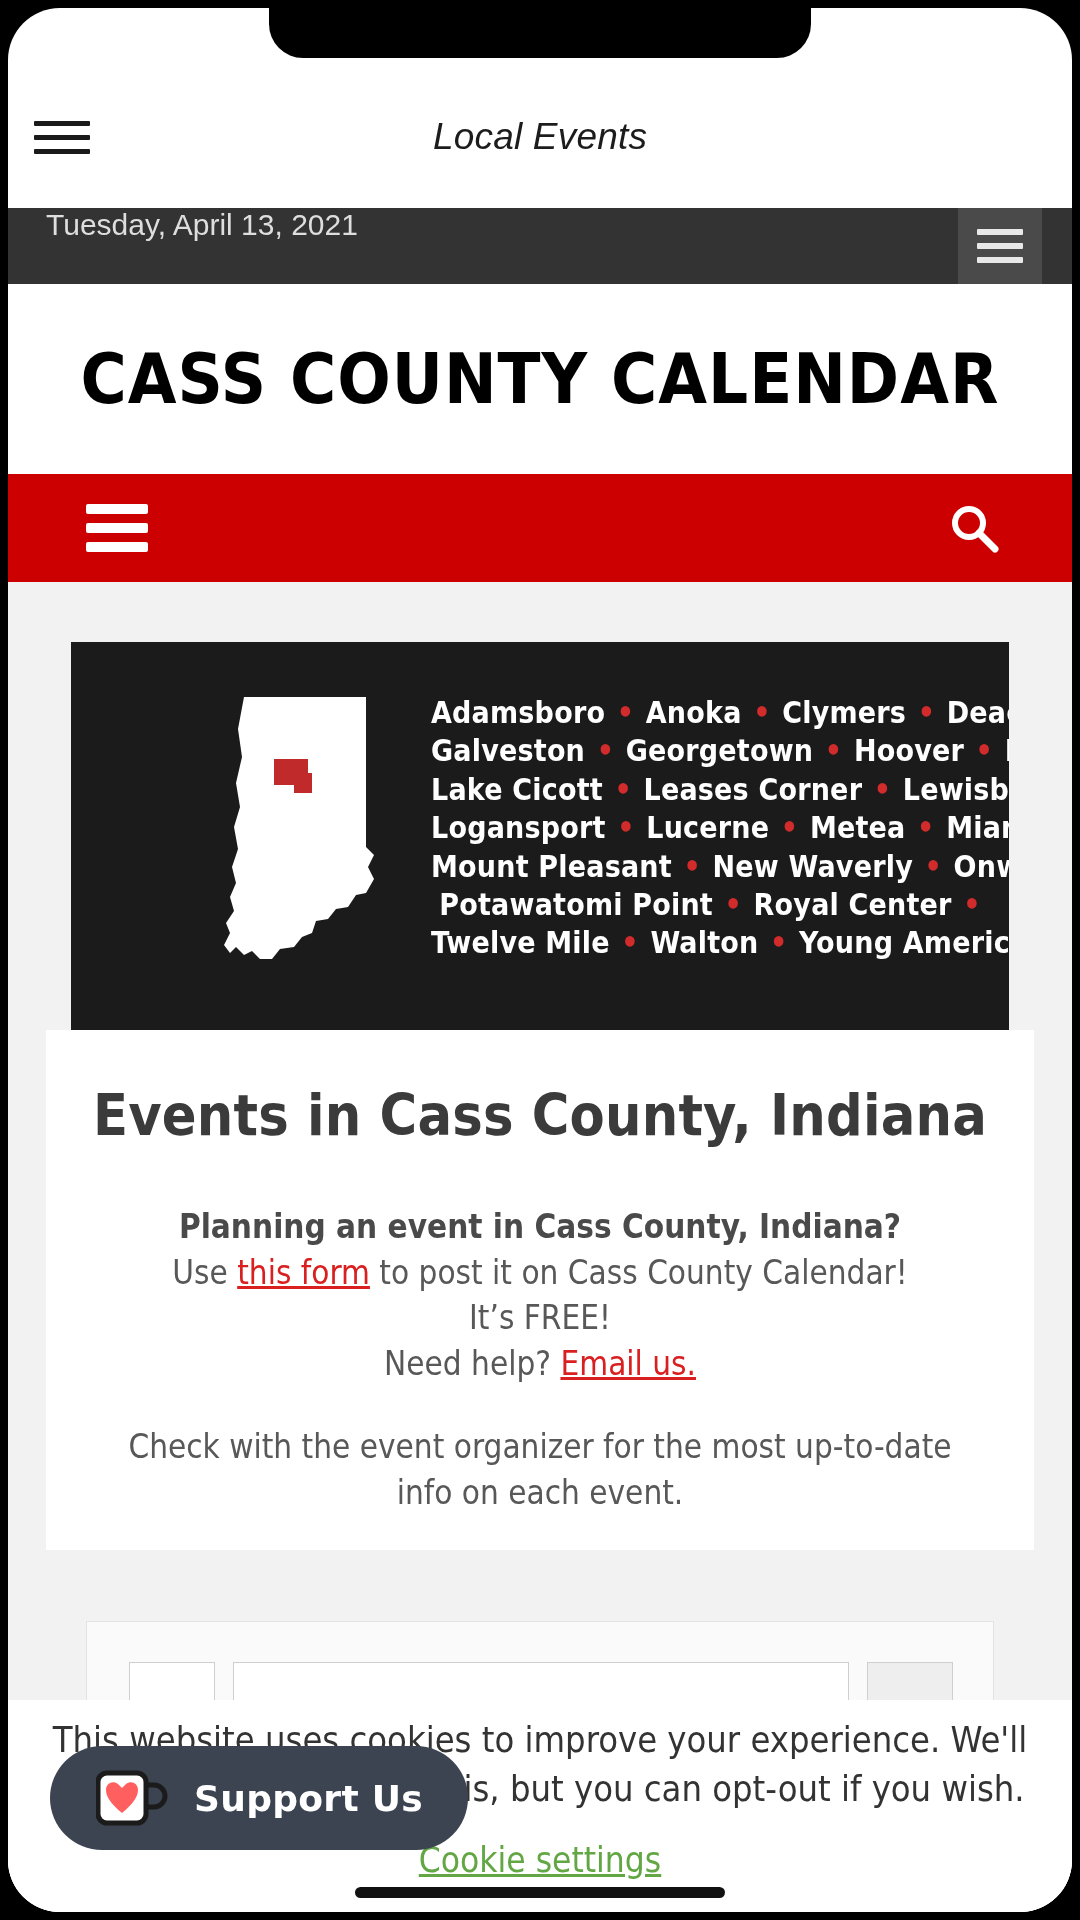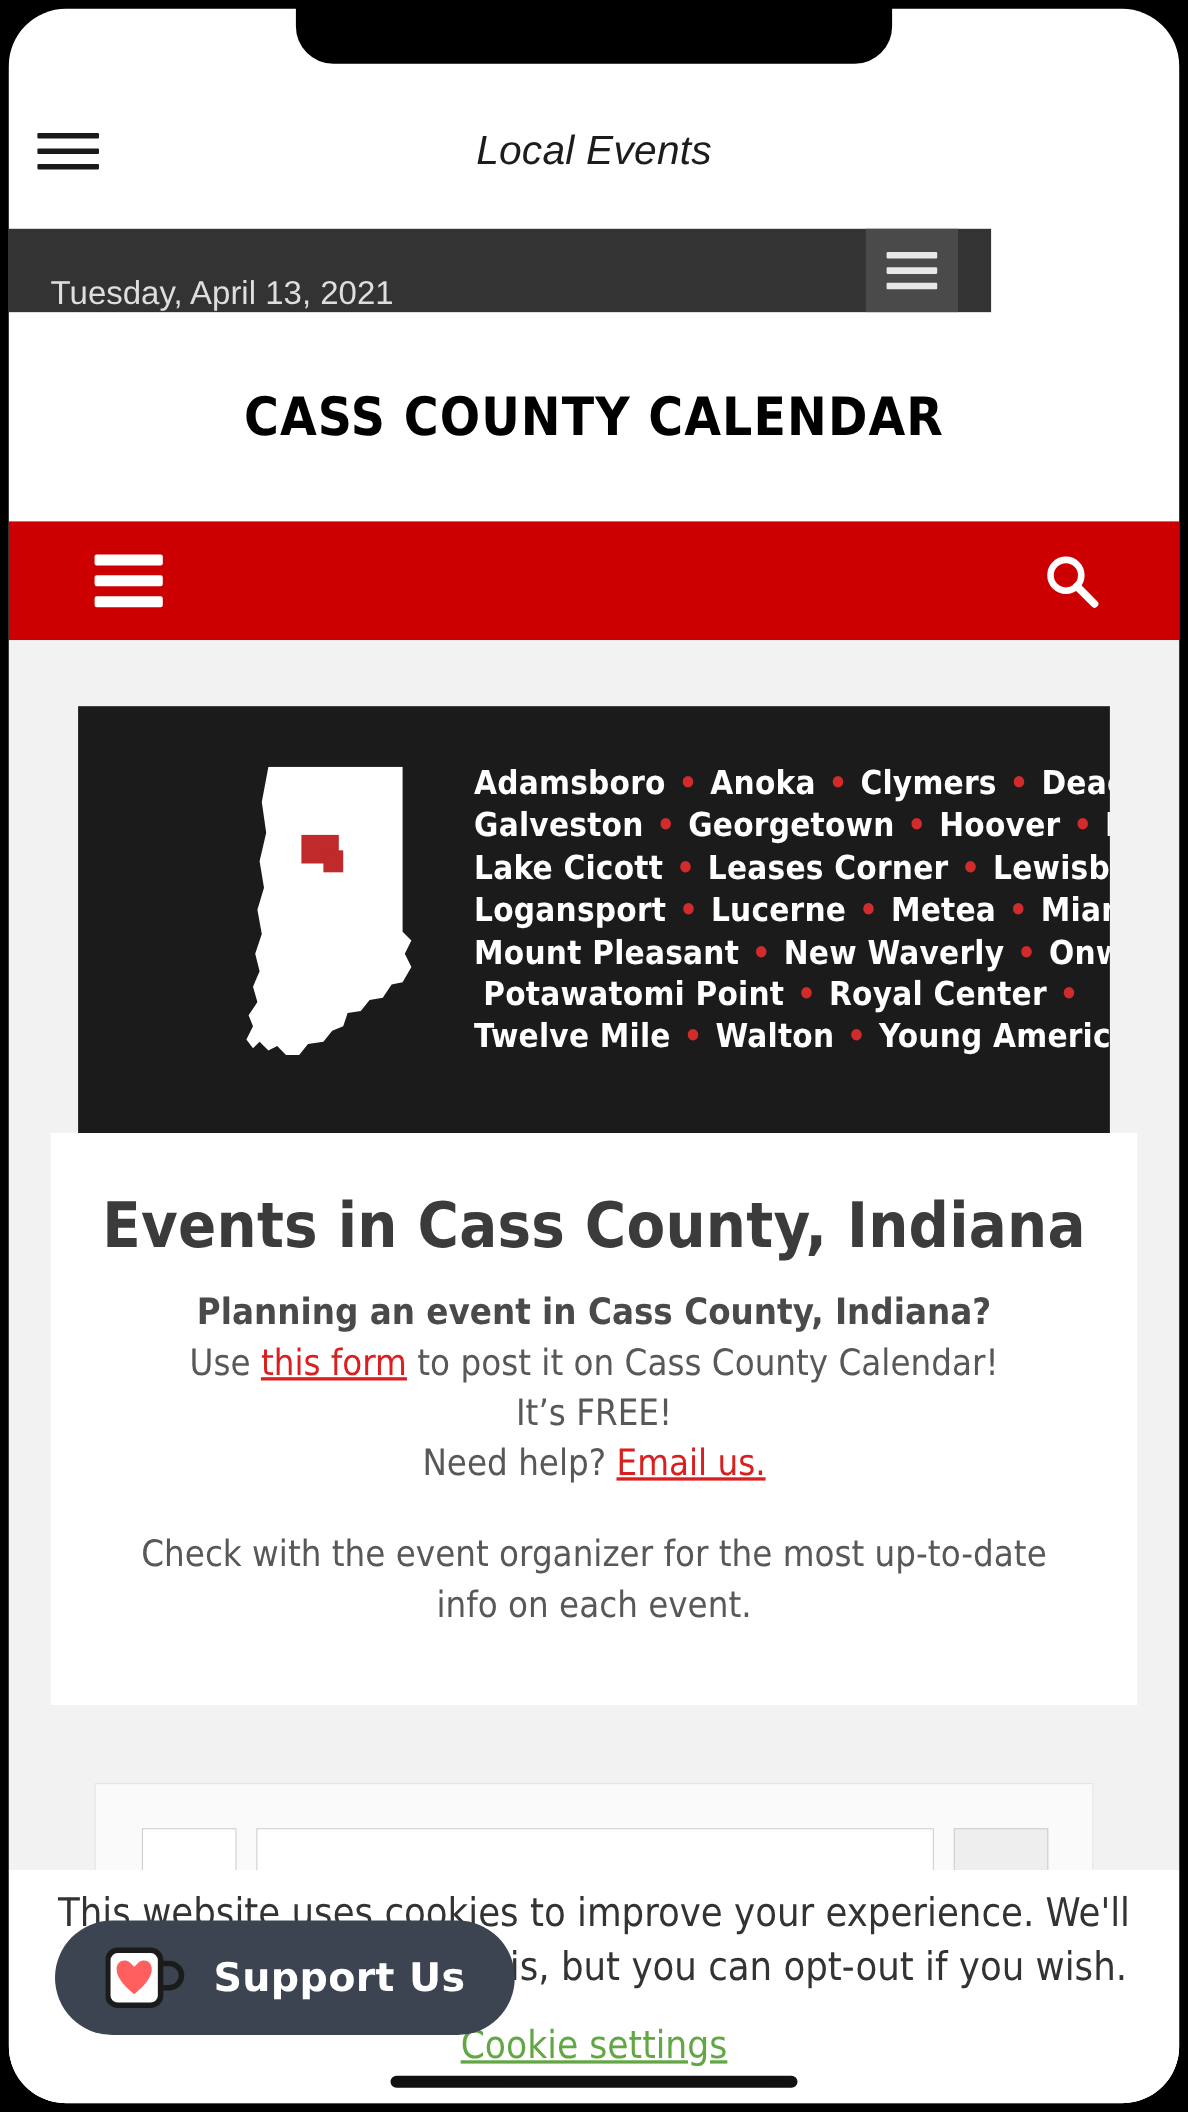--- a/index.html
+++ b/index.html
@@ -72,24 +72,24 @@
     color: #1c1c1c;
     font-family: "Liberation Sans", sans-serif;
     letter-spacing: 0.2px;
     font-style: italic;
   }
 
   
   #date-bar {
     position: absolute;
     left: 0; top: 200px;
-    width: 893px; height: 76px;
+    width: 1064px; height: 76px;
     background: #333333;
     display: flex;
-    align-items: flex-end;
+    align-items: flex-start;
   }
   #date-text {
     margin-left: 38px;
     color: #dedede;
     font-size: 30px;
     font-family: "Liberation Sans", sans-serif;
   }
   #date-menu-btn {
     position: absolute;
     right: 30px; top: 0;
@@ -106,21 +106,21 @@
   #logo-band {
     position: absolute;
     left: 0; top: 276px;
     width: 1064px; height: 190px;
     background: #ffffff;
     display: flex; align-items: center; justify-content: center;
   }
   #site-logo {
     font-family: "Liberation Sans Narrow", "DejaVu Sans Condensed", "Liberation Sans", sans-serif;
     font-weight: bold;
-    font-size: 48px;
+    font-size: 70px;
     letter-spacing: 1px;
     color: #000;
     transform: scaleX(1.0);
     white-space: nowrap;
   }
 
   
   #red-nav {
     position: absolute;
     left: 0; top: 466px;
@@ -190,21 +190,21 @@
   #events-heading {
     margin: 52px 0 0 0;
     text-align: center;
     font-family: "Liberation Sans Narrow", "DejaVu Sans Condensed", "Liberation Sans", sans-serif;
     font-weight: bold;
     font-size: 57px;
     color: #3b3b3b;
     letter-spacing: 0.2px;
   }
   #intro {
-    margin-top: 22px;
+    margin-top: 56px;
     text-align: center;
     font-family: "Liberation Sans Narrow", "DejaVu Sans Condensed", "Liberation Sans", sans-serif;
     font-size: 33px;
     color: #585858;
     line-height: 1.38;
   }
   #intro .strong { font-weight: bold; color: #4a4a4a; }
   .redlink { color: #d91f1f; }
   #notice {
     margin-top: 38px;

